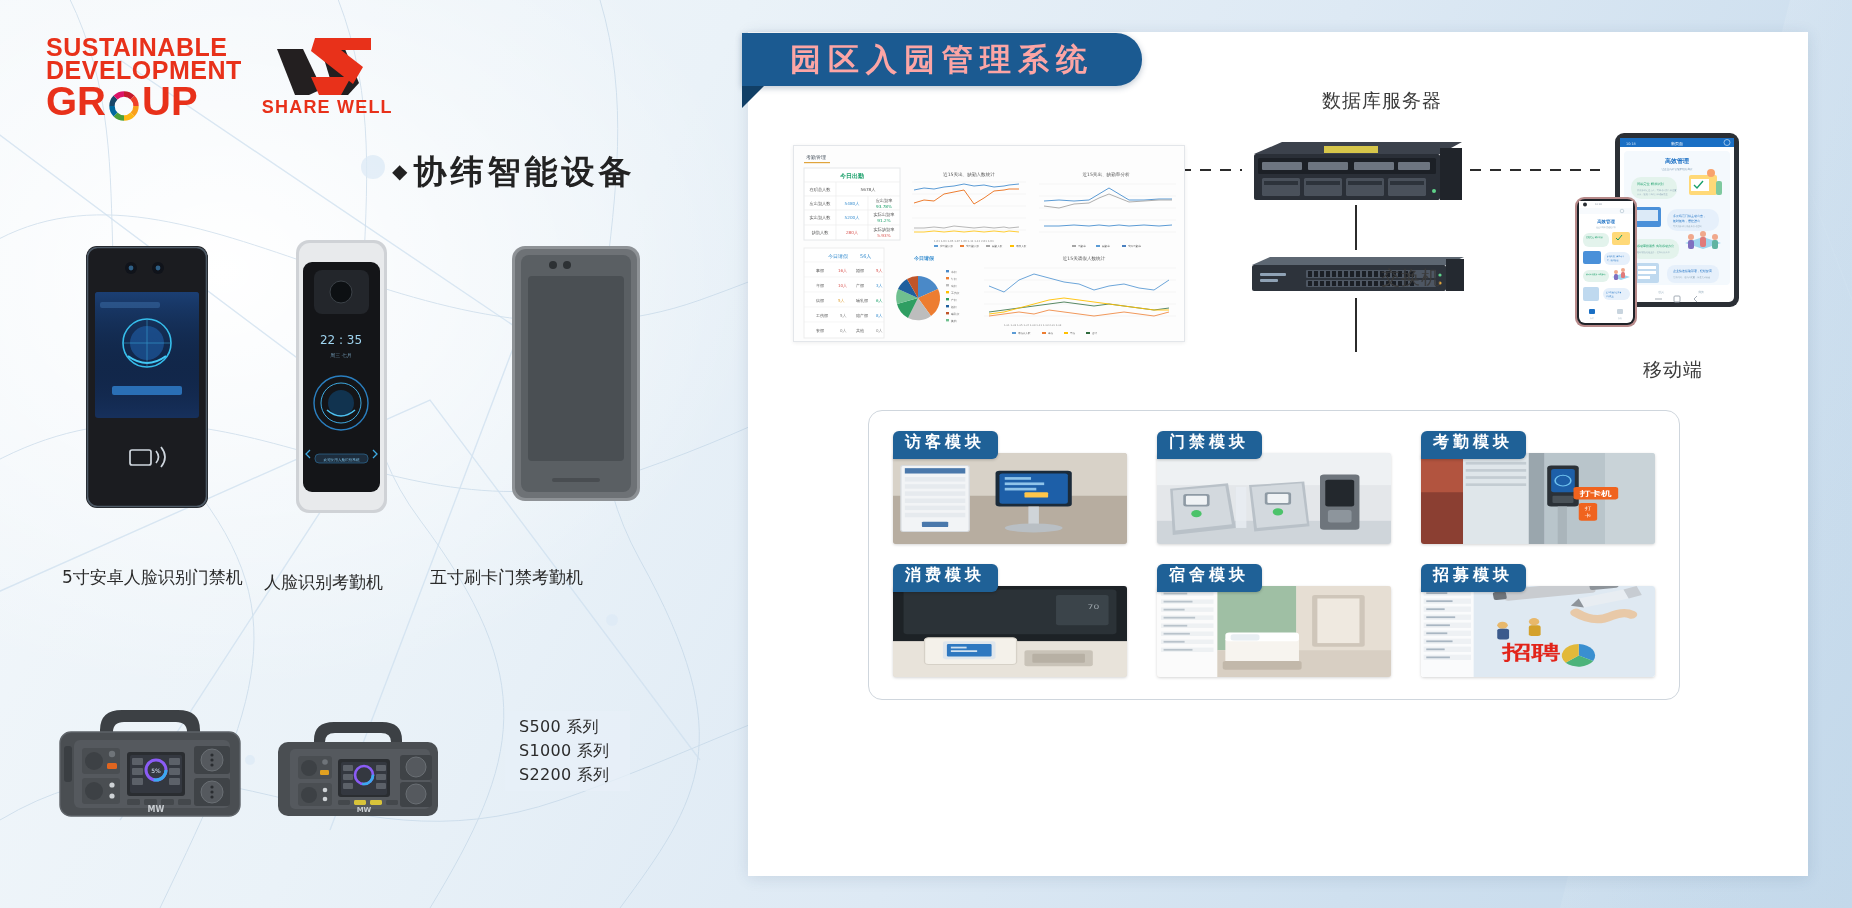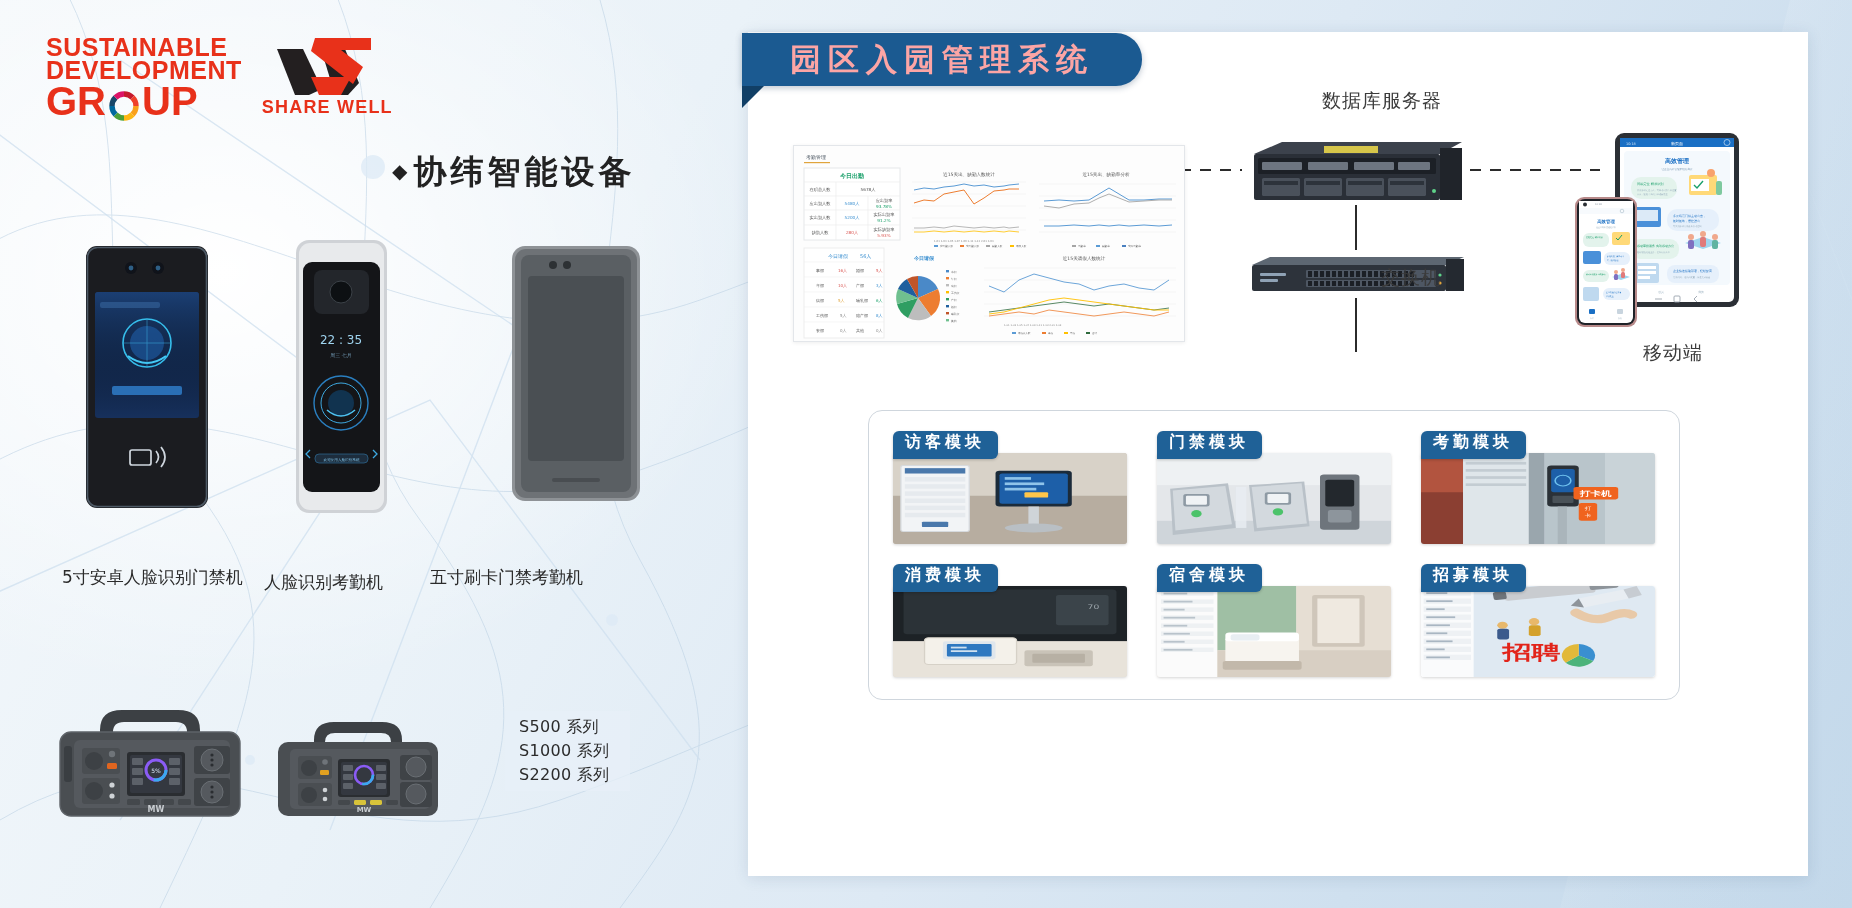--- a/index.html
+++ b/index.html
@@ -78,21 +78,21 @@
   }
   #ribbon-fold {
     position: absolute; left: 742px; top: 86px; width: 22px; height: 22px;
     background: #113f66; clip-path: polygon(0 0, 100% 0, 0 100%);
   }
 
   .dlabel { position: absolute; font-size: 19px; color: #3b3b3b; white-space: nowrap;
             font-family: "DejaVu Sans","Liberation Sans",sans-serif; letter-spacing: 1px; }
   #lbl-server { left: 1322px; top: 88px; }
   #lbl-switch { left: 1381px; top: 265px; }
-  #lbl-mobile { left: 1643px; top: 340px; }
+  #lbl-mobile { left: 1643px; top: 357px; }
 
   #dash {
     position: absolute; left: 793px; top: 145px; width: 392px; height: 197px;
     background: #fff; border: 1px solid #e3e6ea; box-shadow: 0 1px 4px rgba(0,0,0,.07);
     overflow: hidden;
   }
   #server { position: absolute; left: 1248px; top: 138px; width: 220px; height: 66px; }
   #switch { position: absolute; left: 1248px; top: 253px; width: 220px; height: 42px; }
   #tablet { position: absolute; left: 1615px; top: 133px; width: 124px; height: 174px; }
   #phone  { position: absolute; left: 1575px; top: 197px; width: 62px; height: 130px; }

